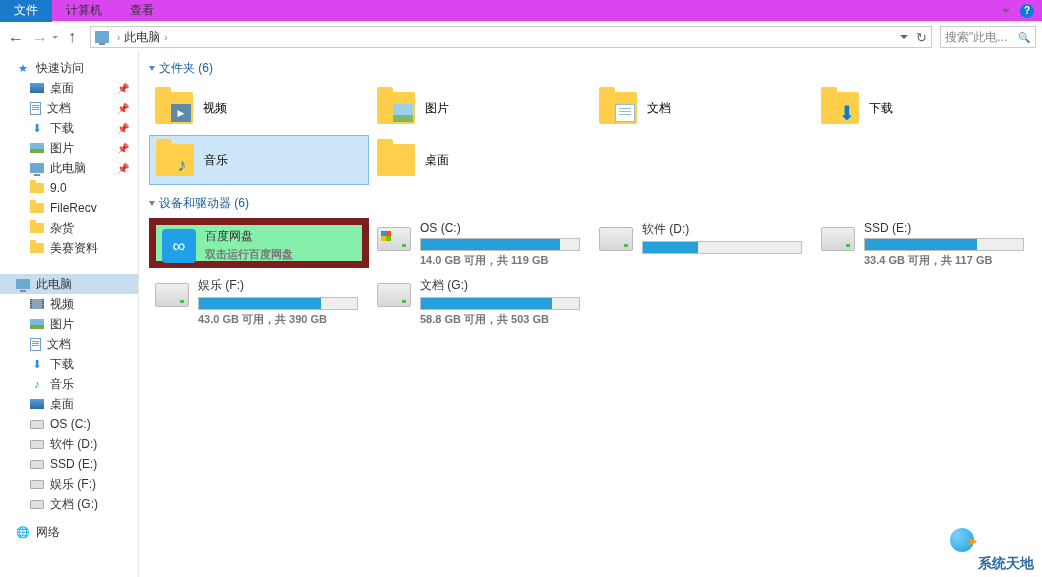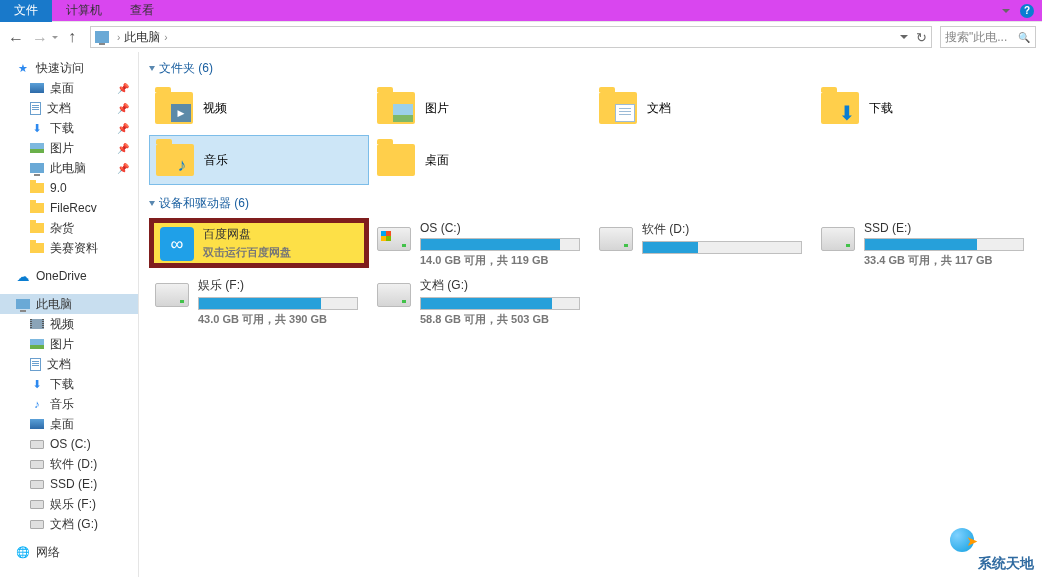--- a/index.html
+++ b/index.html
@@ -76,21 +76,21 @@
   .ov-video { background: #5c8aa8; color: #fff; }
   .ov-video::before { content: "▶"; font-size: 9px; }
   .ov-pic { background: linear-gradient(#9cd0ea 60%, #7fb867 60%); }
   .ov-doc { background: #fff; border: 1px solid #9cbbd6; }
   .ov-doc::before { content: ""; position: absolute; top: 3px; left: 3px; right: 3px; height: 1px; background: #9cbbd6; box-shadow: 0 3px 0 #9cbbd6, 0 6px 0 #9cbbd6; }
   .ov-download::before { content: "⬇"; color: #0a7dd1; font-size: 20px; }
   .ov-music::before { content: "♪"; color: #0a7dd1; font-size: 18px; }
 
   .drive-grid { display: grid; grid-template-columns: repeat(4, 220px); grid-auto-rows: 50px; gap: 6px 2px; }
   .drive-item { display: flex; align-items: flex-start; gap: 8px; padding: 3px 5px; }
-  .drive-item.selected { background: #fde047; border: 5px solid #7f1d1d; }
+  .drive-item.selected { background: #86efac; border: 7px solid #7f1d1d; }
   .drive-icon { width: 36px; height: 36px; display: flex; align-items: center; justify-content: center; }
   .hdd { width: 34px; height: 24px; background: linear-gradient(#f0f0f0,#d5d5d5); border: 1px solid #bbb; border-radius: 2px; position: relative; }
   .hdd::after { content: ""; position: absolute; right: 4px; bottom: 3px; width: 4px; height: 3px; background: #42c24a; }
   .hdd.win::before { content: ""; position: absolute; left: 3px; top: 3px; width: 10px; height: 10px; background: conic-gradient(#f25022 0 25%, #7fba00 0 50%, #ffb900 0 75%, #00a4ef 0); }
   .baidu-icon { width: 34px; height: 34px; background: #1fa0e8; border-radius: 4px; display: flex; align-items: center; justify-content: center; color: #fff; font-size: 18px; }
   .baidu-icon::before { content: "∞"; }
   .drive-info { flex: 1; display: flex; flex-direction: column; gap: 2px; }
   .drive-name { color: #333; }
   .drive-sub { color: #777; font-size: 11px; font-weight: bold; }
   .drive-bar { width: 160px; height: 13px; border: 1px solid #bfbfbf; background: #eee; position: relative; margin-top: 1px; }
@@ -182,24 +182,20 @@
         <div class="side-item indent">
           <span class="side-icon ico-folder"></span>
           <span>杂货</span>
         </div>
         <div class="side-item indent">
           <span class="side-icon ico-folder"></span>
           <span>美赛资料</span>
         </div>
       </div>
     <div class="side-spacer"></div>
-    <div class="side-item">
-      <span class="side-icon ico-onedrive"></span>
-      <span>OneDrive</span>
-    </div>
     <div class="side-spacer"></div>
     <div class="side-item selected">
       <span class="side-icon ico-pc"></span>
       <span>此电脑</span>
     </div>
     <div id="side-pcitems">
         <div class="side-item indent">
           <span class="side-icon ico-video"></span>
           <span>视频</span>
         </div>

